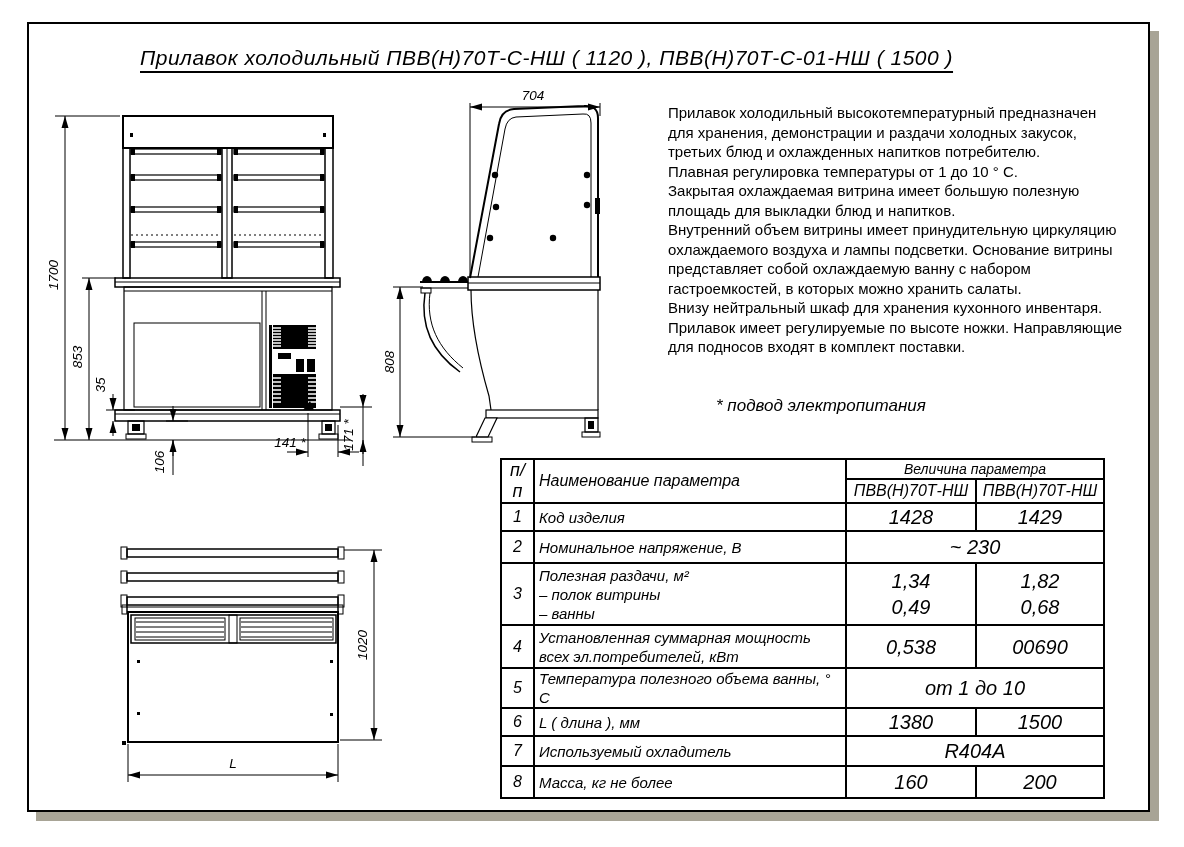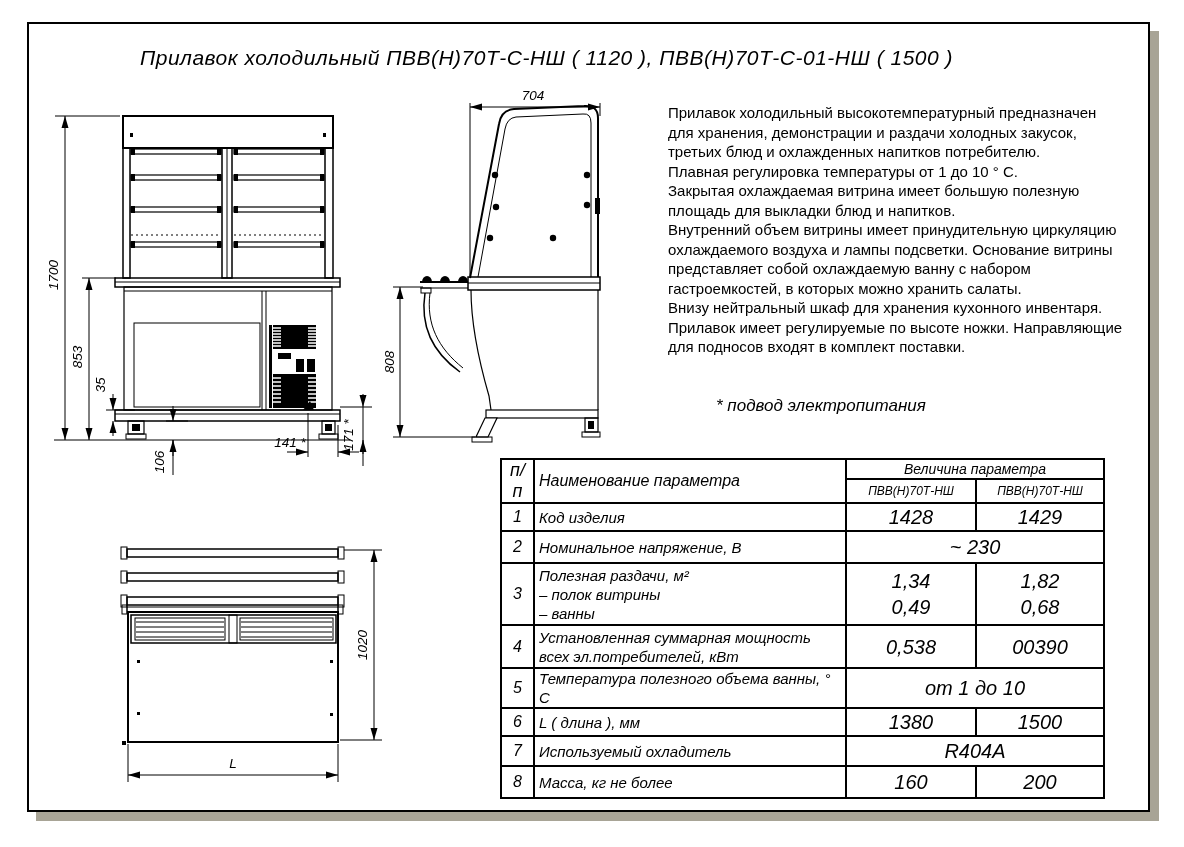--- a/index.html
+++ b/index.html
@@ -8,21 +8,21 @@
     background:#ffffff;font-family:"Liberation Sans",sans-serif;color:#000;
   }
   .sheet{
     position:absolute;left:27px;top:22px;width:1119px;height:786px;
     background:#fff;border:2px solid #000;
     box-shadow:9px 9px 0 #a8a496;
   }
   .title{
     position:absolute;left:140px;top:46px;width:800px;text-align:center;
     font-style:italic;font-size:21px;letter-spacing:0.5px;
-    text-underline-offset:6px;text-decoration-thickness:2px;
+    text-decoration:underline;text-underline-offset:6px;text-decoration-thickness:2px;
     white-space:nowrap;
   }
   .desc{
     position:absolute;left:668px;top:103px;width:476px;
     font-size:15px;line-height:19.5px;white-space:pre-line;
   }
   .note{
     position:absolute;left:716px;top:396px;
     font-style:italic;font-size:17px;
   }
@@ -42,21 +42,21 @@
   text.dm{font-family:"Liberation Sans",sans-serif;font-style:italic;font-size:13.5px;fill:#000;}
   
   table.spec{
     position:absolute;left:500px;top:458px;border-collapse:collapse;table-layout:fixed;
     font-style:italic;
   }
   table.spec th, table.spec td{
     border:2px solid #000;padding:0 4px;vertical-align:middle;overflow:hidden;
   }
   th.group{border-bottom:1px solid #000;font-size:14px;font-weight:normal;height:17px;padding:0;border-radius:8px;}
-  th.model{border-top:1px solid #000;font-size:12px;font-weight:normal;height:20px;padding:0;}
+  th.model{border-top:1px solid #000;font-size:16px;font-weight:normal;height:20px;padding:0;}
   th.numh{font-size:18px;font-weight:normal;margin-left:18px;}
   th.nameh{font-size:16px;font-weight:normal;text-align:left;padding-left:14px;margin-left:32px;}
   td.num{text-align:center;font-size:16px;}
   td.pname{font-size:15px;text-align:left;padding-left:9px;white-space:pre-line;line-height:19px;}
   td.val{text-align:center;font-size:20px;white-space:pre-line;line-height:26px;}
   .c-num{width:33px;} .c-name{width:312px;} .c-v1{width:130px;} .c-v2{width:128px;}
 </style>
 </head>
 <body>
 
@@ -350,21 +350,21 @@
         <td class="val">1,34
 0,49</td>
         <td class="val">1,82
 0,68</td>
       </tr>
       <tr style="height: 43px;">
         <td class="num">4</td>
         <td class="pname">Установленная суммарная мощность
 всех эл.потребителей, кВт</td>
         <td class="val">0,538</td>
-        <td class="val">00390</td>
+        <td class="val">00690</td>
       </tr>
       <tr style="height: 30px;">
         <td class="num">5</td>
         <td class="pname">Температура полезного объема ванны, ° С</td>
         <td class="val" colspan="2">от 1 до 10</td>
       </tr>
       <tr style="height: 28px;">
         <td class="num">6</td>
         <td class="pname">L ( длина ), мм</td>
         <td class="val">1380</td>

